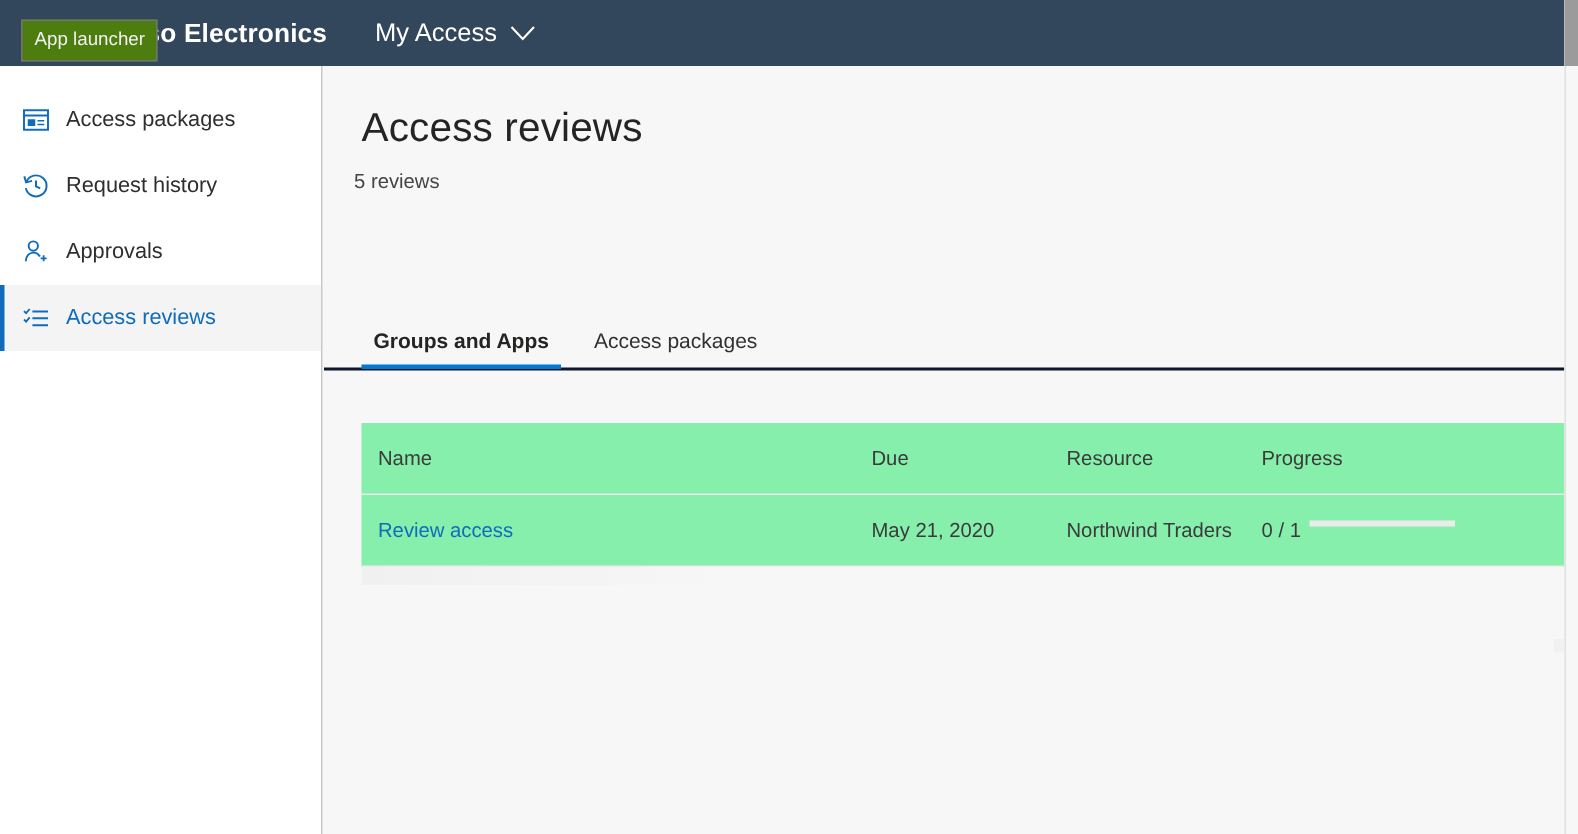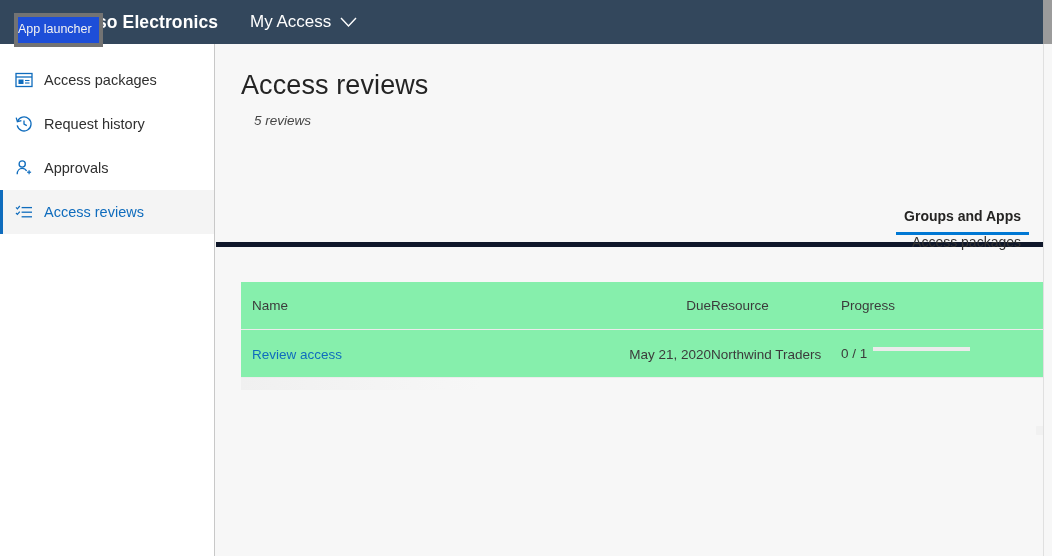--- a/index.html
+++ b/index.html
@@ -33,23 +33,23 @@
   }
   .myaccess{
     margin-left:32px;display:flex;align-items:center;gap:9px;
     color:#ffffff;font-size:17px;font-weight:400;cursor:pointer;white-space:nowrap;
   }
   .chev{display:block;}
 
   
   #tooltip{
     position:absolute;left:14px;top:13px;z-index:40;
-    background:#1d4ed8;border:4px solid #737373;
+    background:#4d7c0f;border:1px solid #737373;
     color:#f2f2f2;font-size:12.5px;line-height:1;
-    padding:6px 7px 7px 0;white-space:nowrap;
+    padding:6px 7px 7px 8px;white-space:nowrap;
   }
 
   
   #sidebar{
     position:absolute;left:0;top:44px;width:215px;height:512px;
     background:#ffffff;border-right:1px solid #c8c8c8;
     box-sizing:border-box;padding-top:14px;
   }
   .navitem{
     position:relative;display:flex;align-items:center;
@@ -67,26 +67,26 @@
 
   
   #main{
     position:absolute;left:216px;top:44px;width:827px;height:512px;
     background:#f7f7f7;overflow:hidden;
   }
   #pagetitle{
     margin:26px 0 0 25px;font-size:27px;font-weight:400;color:#242424;letter-spacing:.1px;
   }
   #subtitle{
-    margin:12px 0 0 38px;font-size:13.5px;color:#454545;font-style:italic;
+    margin:12px 0 0 20px;font-size:13.5px;color:#454545;
   }
   #tabs{
     position:absolute;left:0;top:164px;width:827px;height:39px;
-    border-bottom:5px solid #0f172a;
-    display:flex;align-items:flex-end;padding-left:25px;box-sizing:border-box;flex-direction:column;
+    border-bottom:2px solid #0f172a;
+    display:flex;align-items:flex-end;padding-left:25px;box-sizing:border-box;
   }
   .tab{
     position:relative;font-size:14px;color:#323130;
     padding:0 8px 10px 8px;margin-right:14px;cursor:pointer;white-space:nowrap;
   }
   .tab.active{font-weight:600;color:#252423;}
   .tab.active:after{
     content:"";position:absolute;left:0;right:0;bottom:-1px;height:3px;background:#0078d4;
   }
 
@@ -97,21 +97,21 @@
   .thead{
     display:flex;align-items:center;height:48px;
     border-bottom:1px solid #ececec;box-sizing:border-box;
   }
   .thead .th{font-size:13.5px;color:#3b3b3b;white-space:nowrap;}
   .trow{
     display:flex;align-items:center;height:48px;
     border-bottom:1px solid #ececec;box-sizing:border-box;
   }
   .c-name{width:340px;padding-left:11px;box-sizing:border-box;}
-  .c-due{width:130px;text-align:right;}
+  .c-due{width:130px;}
   .c-res{width:130px;}
   .c-prog{width:180px;}
   .rowlink{
     font-size:13.5px;color:#0f6cbd;cursor:pointer;white-space:nowrap;
   }
   .rowtext{font-size:13.5px;color:#3b3b3b;white-space:nowrap;}
   .progwrap{display:flex;flex-direction:row;gap:6px;}
   .progtext{font-size:13.5px;color:#3b3b3b;line-height:1;}
   .progtrack{width:97px;height:4px;background:#ebebeb;}
   .progfill{height:4px;background:#0f6cbd;width:0%;}

